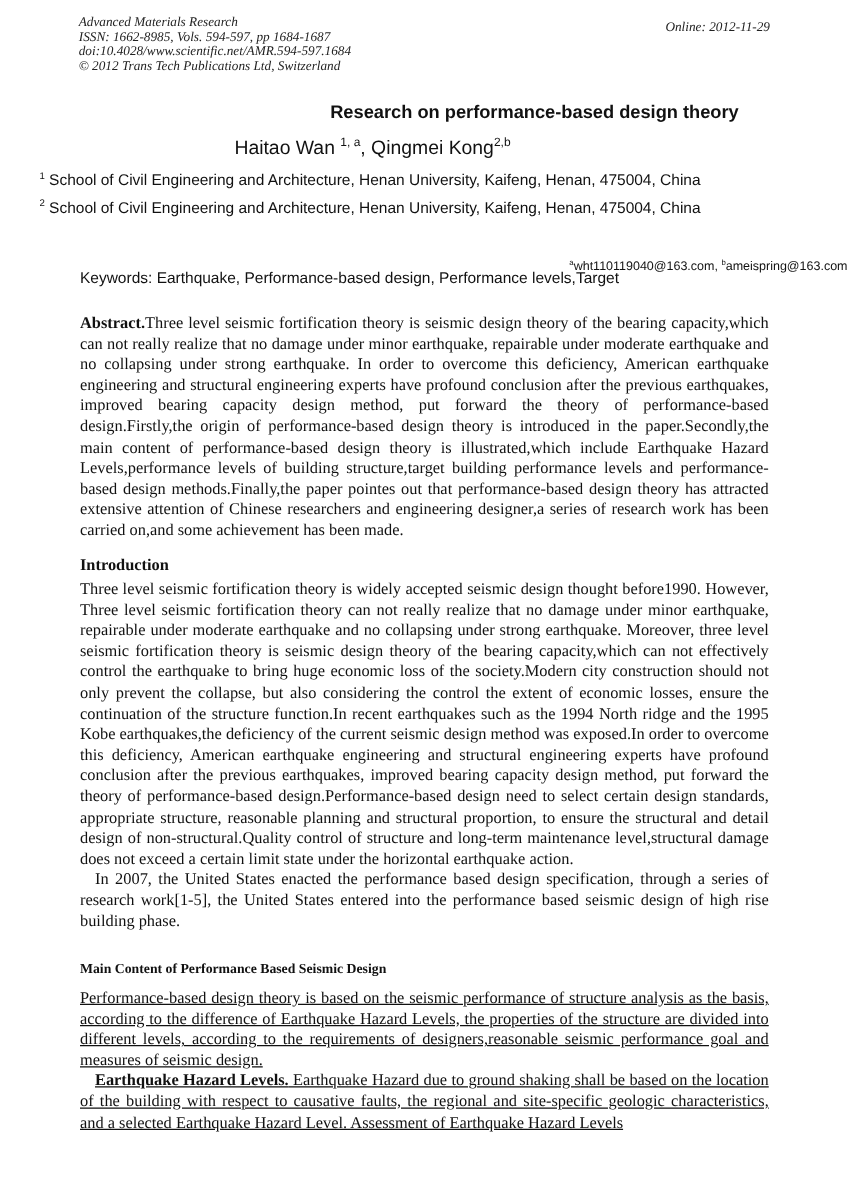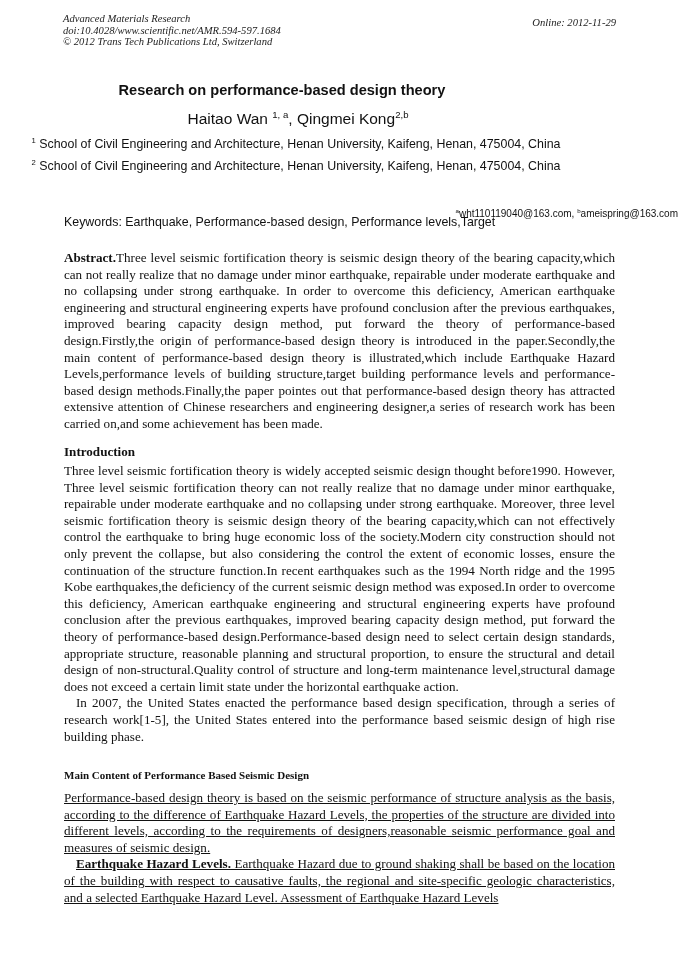--- a/index.html
+++ b/index.html
@@ -1,20 +1,20 @@
 <!DOCTYPE html>
 <html><head>
 <meta charset="utf-8">
 <style>
   html, body { margin: 0; padding: 0; background: #ffffff; }
   body { width: 678px; height: 959px; position: relative; overflow: hidden; color: #111; }
   .page { position: absolute; left: 0; top: 0; width: 678px; height: 959px; border-radius: 11px; }
   .hdr { position: absolute; left: 63px; top: 13px; width: 553px; font-family: "Liberation Serif", serif; font-style: italic; font-size: 10.6px; line-height: 11.6px; color: #222; }
   .hdr .right { position: absolute; right: 0; top: 4px; margin-left: 14px; }
-  .title { position: absolute; left: 0; width: 564px; top: 82px; text-align: center; font-family: "Liberation Sans", sans-serif; font-weight: bold; font-size: 14.6px; }
+  .title { position: absolute; left: 0; width: 564px; top: 82px; text-align: right; font-family: "Liberation Sans", sans-serif; font-weight: bold; font-size: 14.6px; padding-left: 27px; }
   .authors { position: absolute; left: 0; width: 596px; top: 110px; text-align: center; font-family: "Liberation Sans", sans-serif; font-size: 15.5px; }
   .authors sup, .email sup, .affil sup { font-size: 0.62em; vertical-align: super; line-height: 0; }
   .affil { position: absolute; left: 0; width: 592px; text-align: center; font-family: "Liberation Sans", sans-serif; font-size: 12.4px; }
   .affil1 { top: 137px; }
   .affil2 { top: 159px; }
   .email { position: absolute; left: 0; width: 678px; top: 180px; text-align: right; font-family: "Liberation Sans", sans-serif; font-size: 10px; margin-top: 28px; }
   .keywords { position: absolute; left: 64px; top: 215px; font-family: "Liberation Sans", sans-serif; font-size: 12.4px; }
   .keywords b { font-weight: normal; }
   .body { position: absolute; left: 64px; width: 551px; font-family: "Liberation Serif", serif; font-size: 13.1px; line-height: 16.6px; text-align: justify; }
   .body p { margin: 0; }
@@ -27,20 +27,21 @@
   .main { top: 790px; text-decoration: underline; }
   .main b { font-weight: bold; }
 </style>
 </head>
 <body>
 
 <div class="page">
 
   <div class="hdr">
     <div>Advanced Materials Research</div>
+    <div>ISSN: 1662-8985, Vols. 594-597, pp 1684-1687</div>
     <div>doi:10.4028/www.scientific.net/AMR.594-597.1684</div>
     <div>© 2012 Trans Tech Publications Ltd, Switzerland</div>
     <div class="right">Online: 2012-11-29</div>
   </div>
 
   <div class="title">Research on  performance-based design theory</div>
 
   <div class="authors"><span>Haitao Wan </span><sup>1, a</sup><span>, </span><span>Qingmei Kong</span><sup>2,b</sup></div>
 
   <div class="affil affil1"><sup>1</sup><span> School of Civil Engineering and Architecture, Henan University, Kaifeng, Henan, 475004, China</span></div>

